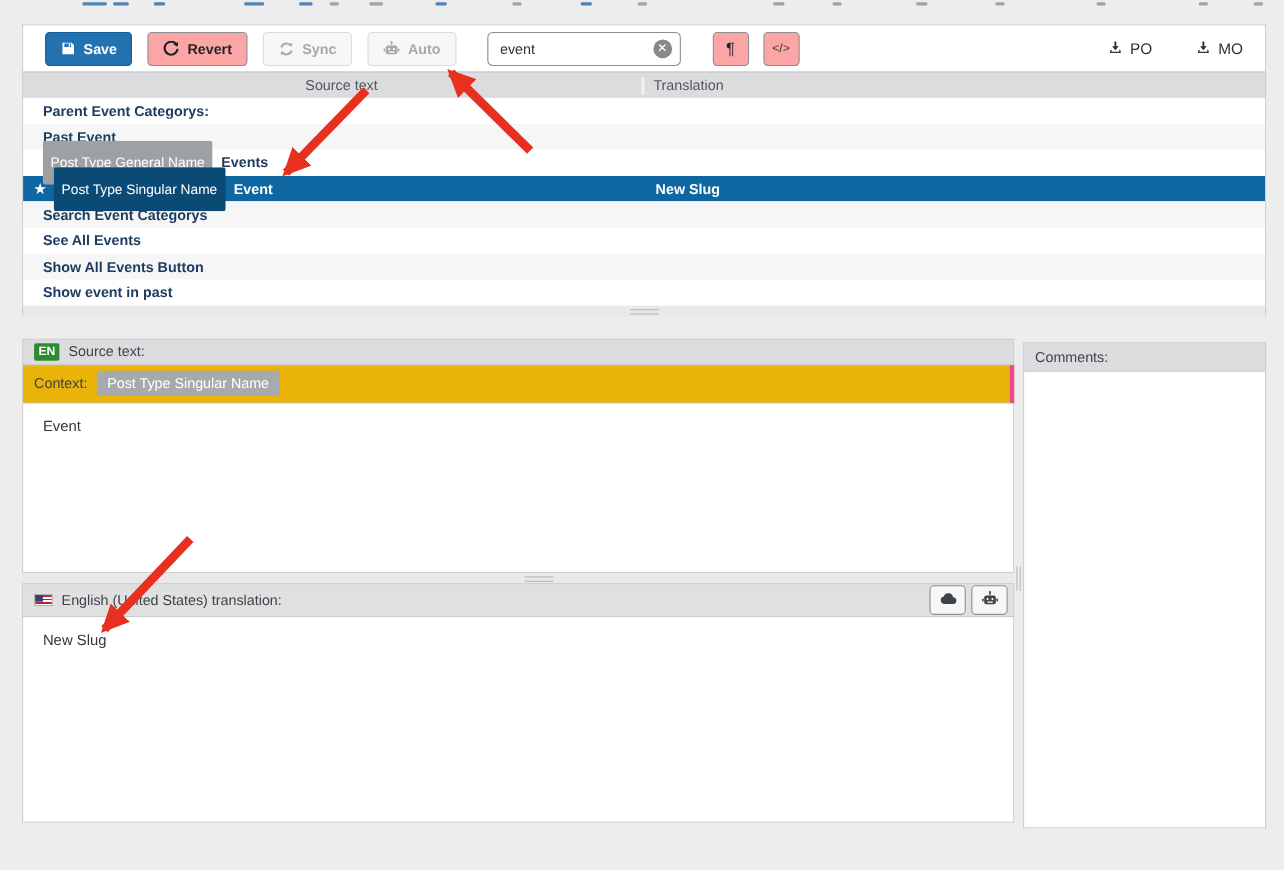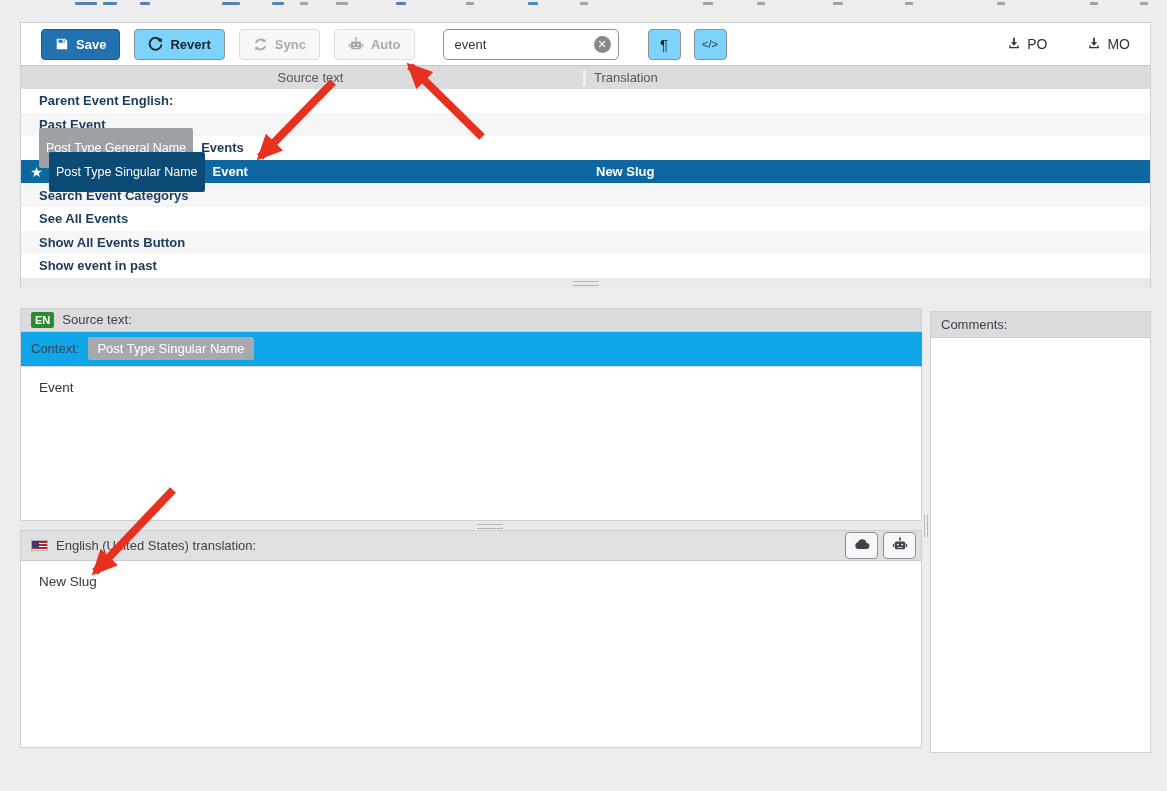--- a/index.html
+++ b/index.html
@@ -11,21 +11,21 @@
   .top-clip i { position:absolute; top:2px; height:3px; border-radius:1px; background:#8a8f98; opacity:.8; }
   .top-clip i.b { background:#2b66a8; }
 
   
   .app { position:absolute; left:20px; top:22px; width:1131px; height:740px; }
 
   
   .toolbar { position:absolute; left:0; top:0; width:1131px; height:43px; background:#fff;
              border:1px solid #cfd0d3; border-bottom:none; display:flex; align-items:center; padding:0 20px; }
   .btn { height:31px; display:inline-flex; align-items:center; gap:7px; padding:0 13px;
-         border:1px solid #8c8f94; border-radius:4px; background:#7dd3fc; color:#1d2327;
+         border:1px solid #8c8f94; border-radius:4px; background:#fca5a5; color:#1d2327;
          font-size:13px; font-weight:600; cursor:pointer; }
   .btn .ic { display:inline-flex; }
   .btn.primary { background:#2271b1; border-color:#135e96; color:#fff; }
   .btn.disabled { background:#f6f7f7; border-color:#dcdcde; color:#a7aaad; cursor:default; }
   .btn + .btn { margin-left:14px; }
   .btn.square { padding:0; width:33px; justify-content:center; font-weight:400; }
   .search-wrap { position:relative; margin-left:28px; }
   .search-input { width:176px; height:31px; border:1px solid #8c8f94; border-radius:5px;
                   padding:0 30px 0 11px; font-size:13px; color:#2c3338; font-family:inherit; outline:none; }
   .clear-ic { position:absolute; right:8px; top:7px; width:17px; height:17px; border-radius:50%;
@@ -62,22 +62,22 @@
   .split { position:absolute; left:0; top:285.5px; width:1131px; display:flex; }
   .left-col { width:902px; }
   .v-gutter { width:8px; position:relative; cursor:col-resize; }
   .v-handle { position:absolute; top:207px; left:2px; width:4px; height:22px;
               border-left:1.5px solid #b6b8bb; border-right:1.5px solid #b6b8bb; }
   .right-col { width:221px; padding-top:3px; }
 
   .pane-hdr { height:24px; background:#dcdcde; display:flex; align-items:center; padding:4px 10px; color:#3c434a;
               border:1px solid #cfd0d3; border-bottom:1px solid #c9cacd; }
   .lang-badge { background:#2f8a2f; color:#fff; font-size:11px; font-weight:700; padding:2px 4px; border-radius:2px; margin-right:8px; }
-  .ctx-row { height:35px; background:#0ea5e9; display:flex; align-items:center; padding:16px 10px;
-             border-left:1px solid #cfd0d3; border-right:1px solid #ec4899; border-bottom:1px solid #d8d8da; }
+  .ctx-row { height:35px; background:#eab308; display:flex; align-items:center; padding:16px 10px;
+             border-left:1px solid #cfd0d3; border-right:4px solid #ec4899; border-bottom:1px solid #d8d8da; }
   .ctx-row .lbl { margin-right:9px; color:#3c434a; }
   .ctx-row .ctx-badge { font-size:13px; padding:4px 9px; background:#a7aaad; }
   .content-box { background:#fff; border-left:1px solid #cfd0d3; border-right:1px solid #cfd0d3; border-bottom:1px solid #cfd0d3;
                  padding:13px 18px; color:#32373c; font-size:13.5px; overflow:hidden; }
   .src-content { height:154px; }
   .trans-hdr { height:31px; background:#e0e0e1; display:flex; align-items:center; padding:0 5px 0 10px;
                border:1px solid #cfd0d3; border-bottom:1px solid #c9cacd; }
   .flag { width:17px; height:11px; margin-right:8px; position:relative; border:0.5px solid #b0b0b0;
           background:repeating-linear-gradient(#b22234 0 1.6px,#fff 1.6px 3.2px); }
   .flag::after { content:""; position:absolute; left:0; top:0; width:7px; height:6px; background:#3c3b6e; }
@@ -194,21 +194,21 @@
 
   <div class="listing">
     <div class="thead">
       <div class="src-h">Source text</div>
       <div class="div"></div>
       <div class="tr-h">Translation</div>
     </div>
     <div class="rows">
         <div class="row">
           <div class="cell-src">
-            <span class="src-txt">Parent Event English:</span>
+            <span class="src-txt">Parent Event Categorys:</span>
           </div>
           <div class="cell-tr"></div>
         </div>
         <div class="row alt">
           <div class="cell-src">
             <span class="src-txt">Past Event</span>
           </div>
           <div class="cell-tr"></div>
         </div>
         <div class="row">

